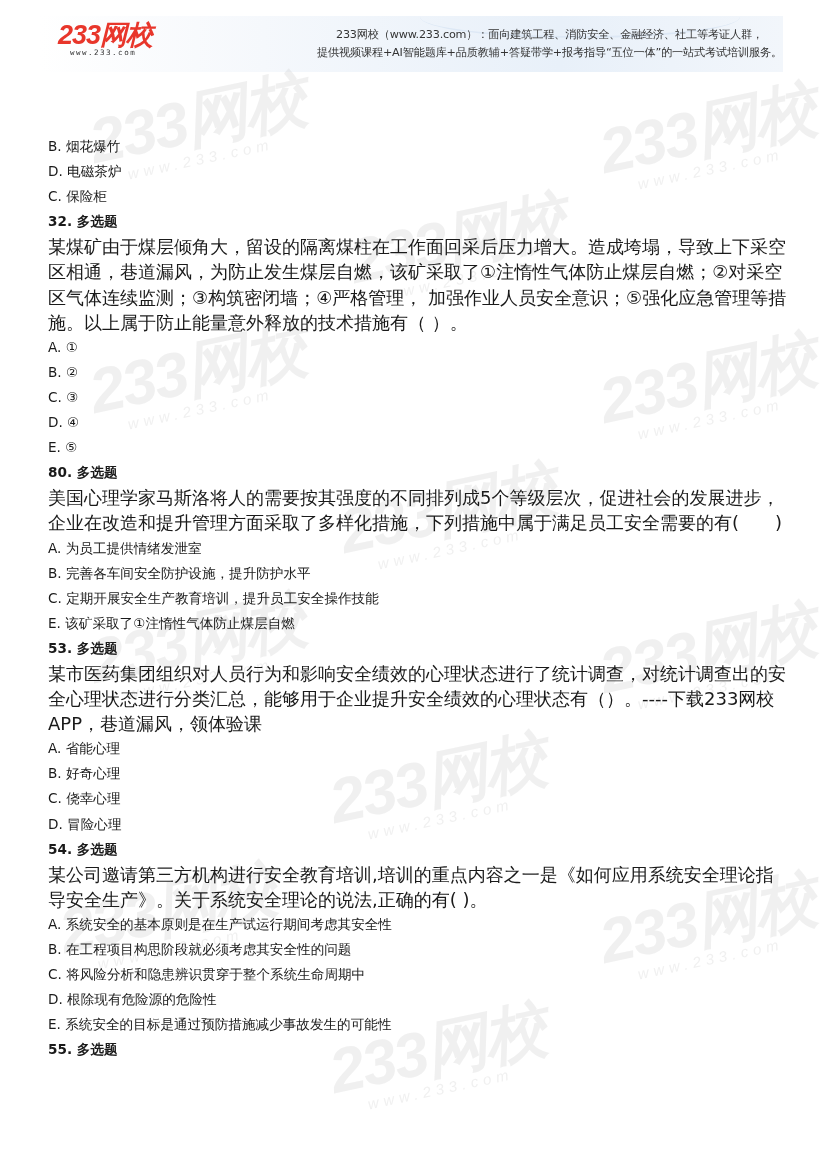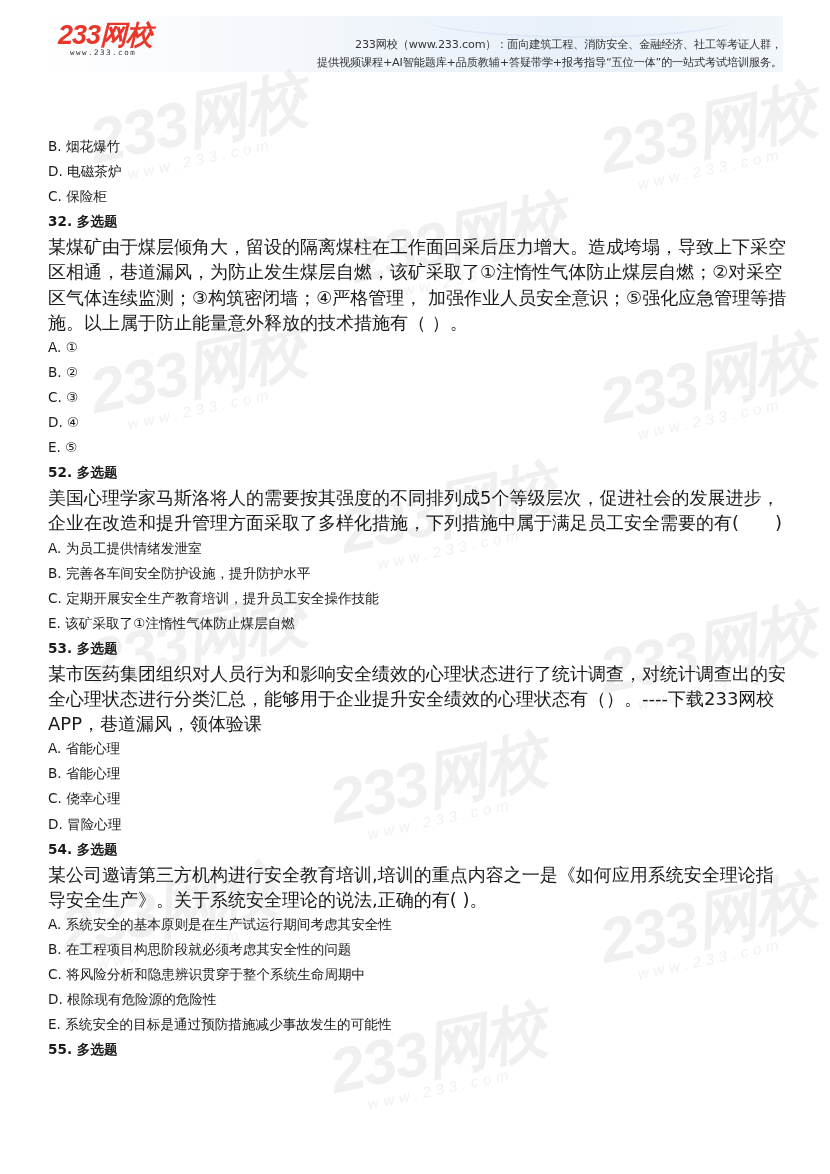--- a/index.html
+++ b/index.html
@@ -8,21 +8,21 @@
   .header { position: absolute; left: 40px; top: 16px; width: 743px; height: 56px;
             background: linear-gradient(90deg, #ffffff 0%, #f5f8fc 30%, #e8f0f9 70%, #f2f6fb 100%);
             overflow: hidden; }
   .header .wave { position: absolute; left: 380px; top: -20px; width: 320px; height: 40px;
                   border-radius: 50%; border-bottom: 2px solid #dde8f5; }
   .logo { position: absolute; left: 58px; top: 22px; width: 120px; }
   .logo-main { font-family: "Liberation Sans", sans-serif; font-weight: bold; font-style: italic;
                font-size: 27px; color: #e8362b; letter-spacing: -1px; line-height: 26px; }
   .logo-sub { font-family: "DejaVu Sans Mono", monospace; font-size: 7.5px; color: #333;
               letter-spacing: 1.5px; margin-left: 12px; line-height: 10px; }
-  .slogan { position: absolute; right: 48px; top: 36px; text-align: right; font-size: 11.2px;
+  .slogan { position: absolute; right: 48px; top: 26px; text-align: center; font-size: 11.2px;
             color: #333; line-height: 18px; letter-spacing: -0.2px; }
   .content { position: absolute; left: 48px; top: 90px; width: 740px; margin-top: 44px; }
   .line { font-size: 13.6px; line-height: 25.1px; white-space: nowrap; }
   .qtitle { font-weight: bold; }
   .para { font-size: 18px; line-height: 25.1px; white-space: normal; }
   .watermark { position: absolute; color: rgba(200,200,200,0.28); font-family: "Liberation Sans", sans-serif;
                font-weight: bold; font-style: italic; transform: rotate(-12deg); pointer-events: none; z-index: 0; }
   .watermark .wm-main { font-size: 62px; letter-spacing: -2px; line-height: 60px; }
   .watermark .wm-sub { font-size: 15px; letter-spacing: 5px; font-weight: normal; margin-left: 30px; }
   .z { position: relative; z-index: 1; }
@@ -97,31 +97,31 @@
   <div class="line">C. 保险柜</div>
 
   <div class="line qtitle">32.  多选题</div>
   <div class="para">某煤矿由于煤层倾角大，留设的隔离煤柱在工作面回采后压力增大。造成垮塌，导致上下采空区相通，巷道漏风，为防止发生煤层自燃，该矿采取了①注惰性气体防止煤层自燃；②对采空区气体连续监测；③构筑密闭墙；④严格管理， 加强作业人员安全意识；⑤强化应急管理等措施。以上属于防止能量意外释放的技术措施有（ ）。</div>
   <div class="line">A. ①</div>
   <div class="line">B. ②</div>
   <div class="line">C. ③</div>
   <div class="line">D. ④</div>
   <div class="line">E. ⑤</div>
 
-  <div class="line qtitle">52.  多选题</div>
+  <div class="line qtitle">80.  多选题</div>
   <div class="para">美国心理学家马斯洛将人的需要按其强度的不同排列成5个等级层次，促进社会的发展进步，企业在改造和提升管理方面采取了多样化措施，下列措施中属于满足员工安全需要的有(　　)</div>
   <div class="line">A. 为员工提供情绪发泄室</div>
   <div class="line">B. 完善各车间安全防护设施，提升防护水平</div>
   <div class="line">C. 定期开展安全生产教育培训，提升员工安全操作技能</div>
   <div class="line">E. 该矿采取了①注惰性气体防止煤层自燃</div>
 
   <div class="line qtitle">53.  多选题</div>
   <div class="para">某市医药集团组织对人员行为和影响安全绩效的心理状态进行了统计调查，对统计调查出的安全心理状态进行分类汇总，能够用于企业提升安全绩效的心理状态有（）。----下载233网校APP，巷道漏风，领体验课</div>
   <div class="line">A. 省能心理</div>
-  <div class="line">B. 省能心理</div>
+  <div class="line">B. 好奇心理</div>
   <div class="line">C. 侥幸心理</div>
   <div class="line">D. 冒险心理</div>
 
   <div class="line qtitle">54.  多选题</div>
   <div class="para">某公司邀请第三方机构进行安全教育培训,培训的重点内容之一是《如何应用系统安全理论指导安全生产》。关于系统安全理论的说法,正确的有( )。</div>
   <div class="line">A. 系统安全的基本原则是在生产试运行期间考虑其安全性</div>
   <div class="line">B. 在工程项目构思阶段就必须考虑其安全性的问题</div>
   <div class="line">C. 将风险分析和隐患辨识贯穿于整个系统生命周期中</div>
   <div class="line">D. 根除现有危险源的危险性</div>
   <div class="line">E. 系统安全的目标是通过预防措施减少事故发生的可能性</div>

